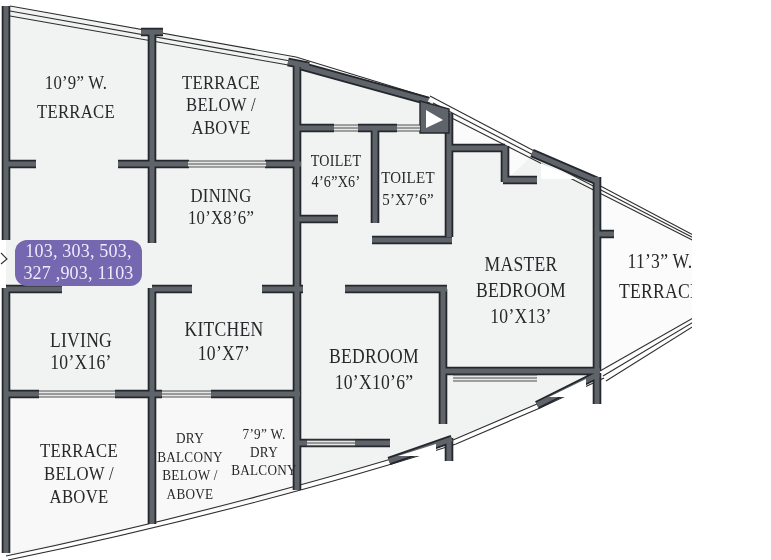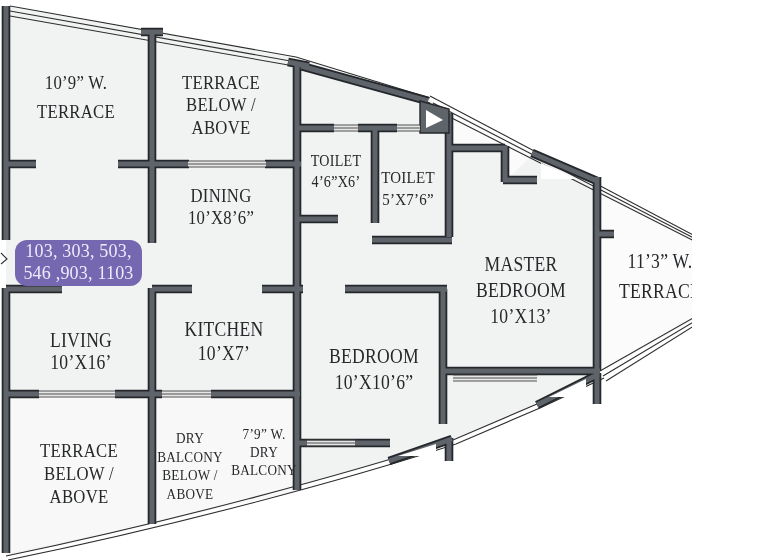--- a/index.html
+++ b/index.html
@@ -225,16 +225,16 @@
   </div>
 
   <div class="lbl" style="left:264px;top:452px;font-size:15px;line-height:1.2;">
     <div>7’9” W.</div>
     <div>DRY</div>
     <div>BALCONY</div>
   </div>
 
   <div class="badge">
     <div>103, 303, 503,</div>
-    <div>546 ,903, 1103</div>
+    <div>327 ,903, 1103</div>
   </div>
 
 </div>
 
 </body></html>

